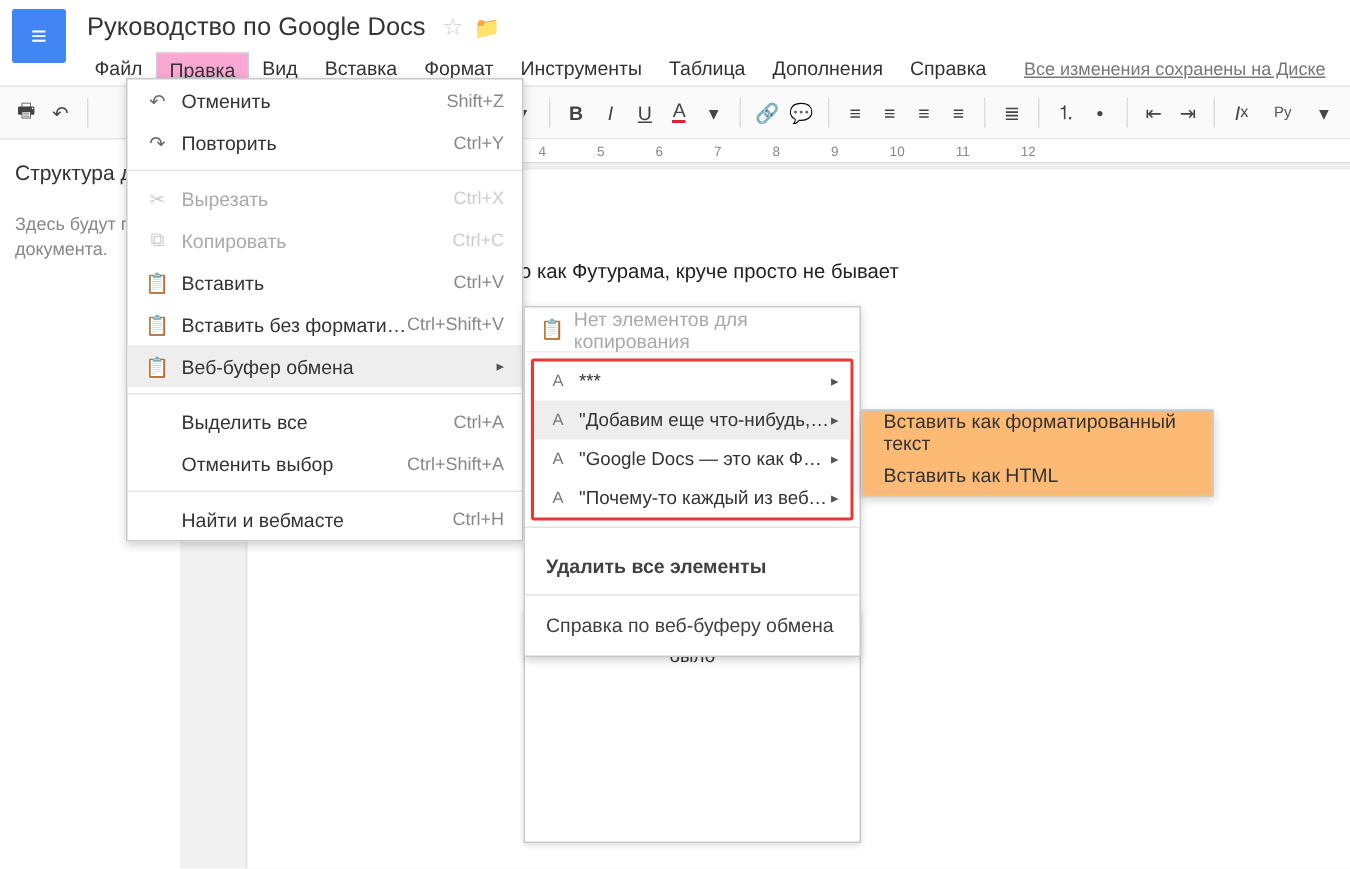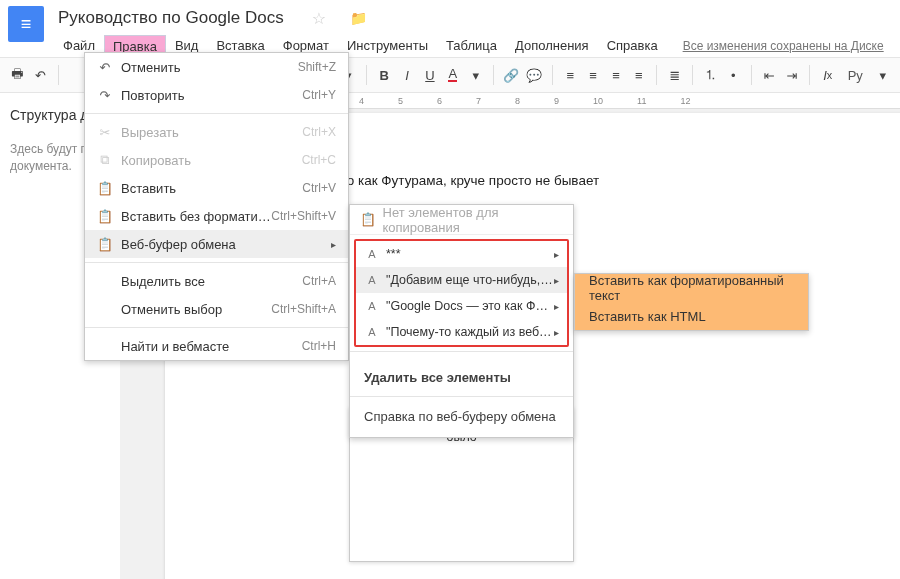--- a/index.html
+++ b/index.html
@@ -2,34 +2,34 @@
 <html><head>
 <meta charset="utf-8">
 <style>
   * { box-sizing: border-box; margin: 0; padding: 0; font-family: Arial, "Helvetica Neue", sans-serif; }
   body { width: 900px; height: 579px; background: #fff; overflow: hidden; font-size: 13px; color: #333; position: relative; }
 
   
   .header { display: flex; align-items: flex-start; padding: 6px 8px 0 8px; }
   .docs-icon { width: 36px; height: 36px; background: #4285f4; border-radius: 2px; margin-right: 10px; display:flex; align-items:center; justify-content:center; }
   .docs-icon span { color:#fff; font-size:18px; }
-  .title-row { display:flex; align-items:center; gap:24px; }
+  .title-row { display:flex; align-items:center; gap:7px; }
   .doc-title { font-size: 17px; color:#333; padding:2px 4px; }
   .star-icon { color:#ccc; font-size:16px; }
   .folder-icon { color:#8f8f8f; font-size:14px; }
   .menubar { display:flex; gap:0; margin-top:4px; font-size:13px; color:#333; align-items:center; }
   .menu-item { padding:4px 9px; cursor:default; }
   .menu-item.active { background:#f9a8d4; border:1px solid #ccd; border-bottom:none; padding:3px 8px; }
   .menu-saved { margin-left:16px; color:#777; text-decoration:underline; font-size:12px; }
 
   
   .toolbar { display:flex; align-items:center; padding:4px 8px; border-top:1px solid #e5e5e5; border-bottom:1px solid #e5e5e5; gap:4px; background:#fafafa; height:36px; }
   .tb-btn { width:22px; height:22px; display:flex;align-items:center;justify-content:center; color:#444; font-size:13px; }
   .tb-sep { width:1px; height:20px; background:#ddd; margin:0 4px; }
-  .tb-wide { min-width:28px; font-size:13px; color:#555; text-align:center; }
+  .tb-wide { min-width:28px; font-size:10px; color:#555; text-align:center; }
   .tb-a-underline { border-bottom:2px solid #d23; display:inline-block; line-height:12px; }
 
   
   .workspace { display:flex; height: calc(100% - 88px); position:relative; }
   .sidebar { width:120px; padding:14px 10px; font-size:13px; color:#333; }
   .side-title { font-weight:normal; color:#333; margin-bottom:18px; font-size:14px; }
   .side-hint { font-size:12px; color:#888; line-height:1.4; }
   .canvas-area { flex:1; background:#f1f1f1; position:relative; }
   .ruler { height:16px; background:#fff; border-bottom:1px solid #ddd; font-size:9px; color:#888; display:flex; align-items:center; padding-left:40px; gap:34px; }
   .ruler span.marker { color:#39f; }

